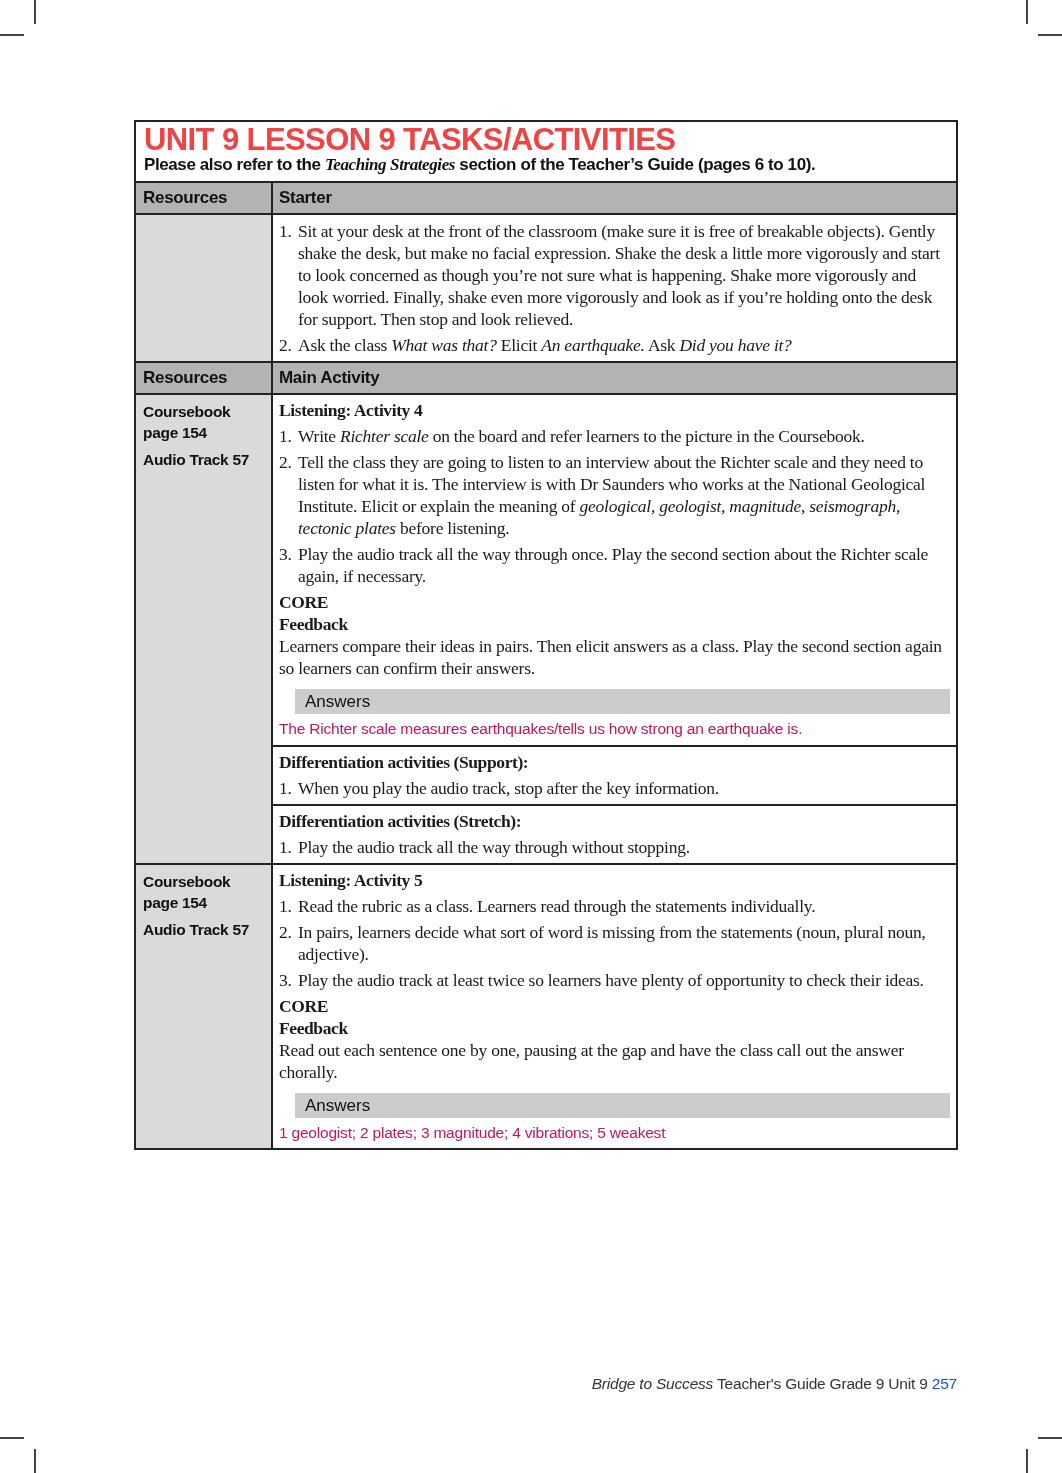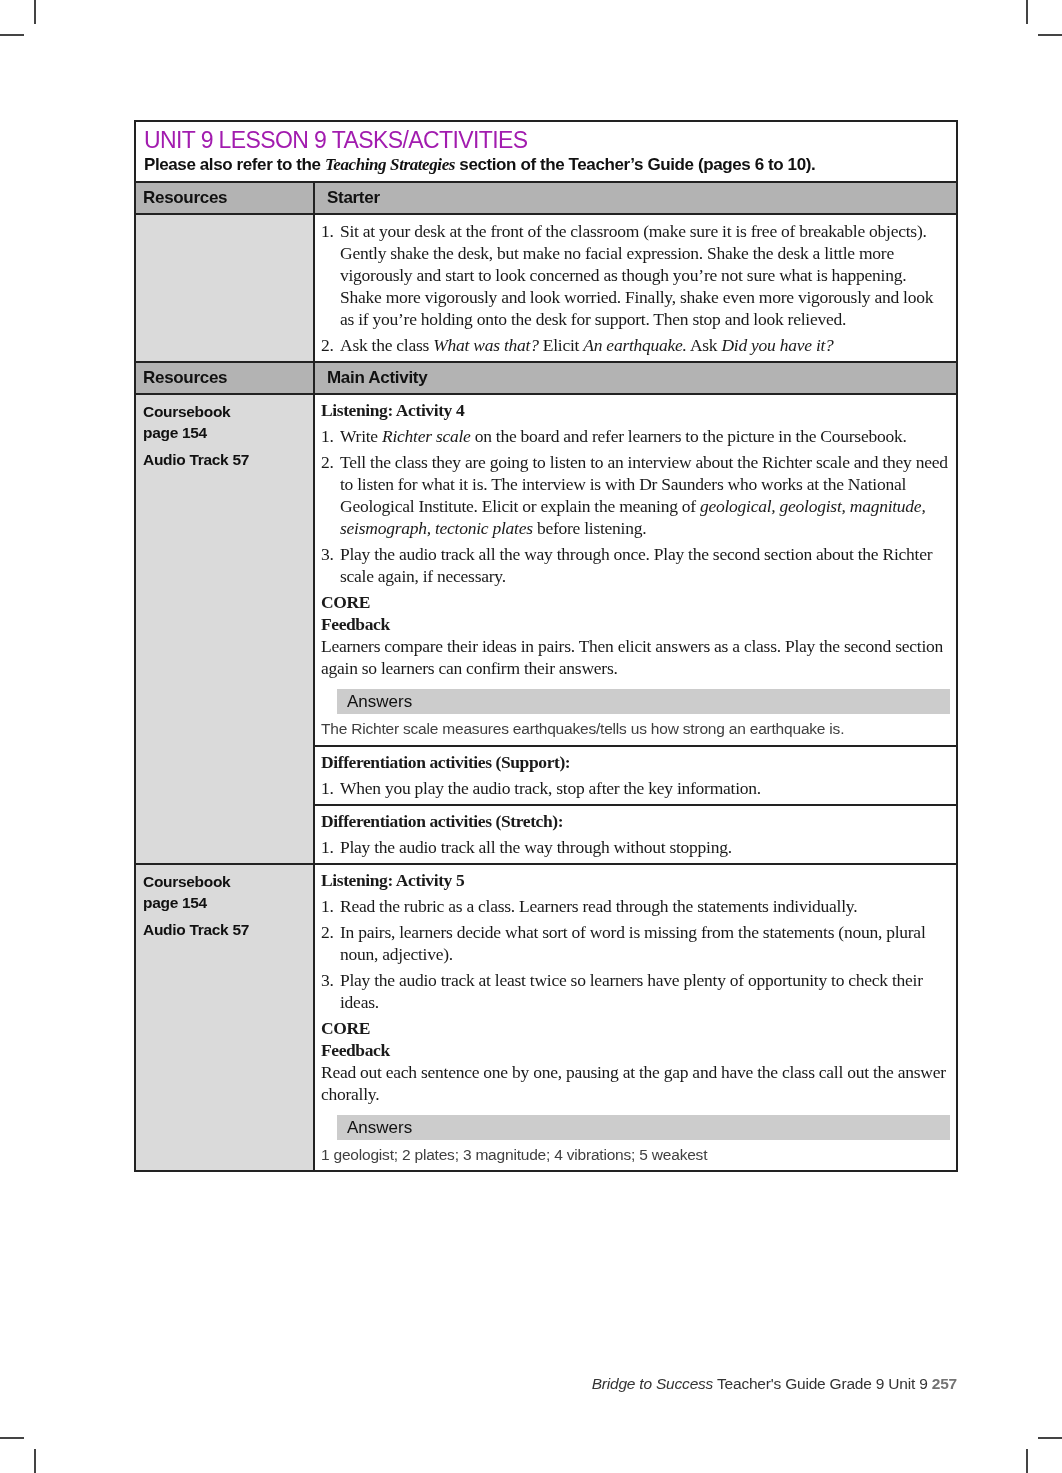--- a/index.html
+++ b/index.html
@@ -10,43 +10,43 @@
     .crop { position: absolute; background: #444; }
     .crop.v { width: 2px; height: 24px; }
     .crop.h { height: 2px; width: 24px; }
 
     .sheet {
       position: absolute; left: 134px; top: 120px; width: 820px;
       border: 2px solid #222; box-sizing: content-box;
     }
     .title-block { padding: 4px 8px 5px 8px; border-bottom: 2px solid #222; }
     .title {
-      font-family: "Liberation Sans", sans-serif; font-weight: normal; font-size: 23px;
-      letter-spacing: -0.6px; line-height: 28px; color: #a21caf;
+      font-family: "Liberation Sans", sans-serif; font-weight: bold; font-size: 31px;
+      letter-spacing: -0.6px; line-height: 28px; color: #ef4444;
     }
     .subtitle {
       font-family: "Liberation Sans", sans-serif; font-weight: bold; font-size: 17px;
       letter-spacing: -0.4px; line-height: 22px; color: #111;
     }
     .subtitle i { font-style: italic; font-family: Liberation Serif, serif; }
 
     .row { display: flex; border-bottom: 2px solid #222; }
     .row:last-child { border-bottom: none; }
     .col-res {
-      width: 179px; flex: none; background: #dadada; border-right: 2px solid #222;
+      width: 137px; flex: none; background: #dadada; border-right: 2px solid #222;
       padding: 6px 7px; box-sizing: border-box;
       font-family: "Liberation Sans", sans-serif; font-weight: bold; font-size: 15.5px;
       letter-spacing: -0.3px; color: #111;
     }
     .col-main { flex: 1; padding: 4px 6px 4px 6px; box-sizing: border-box; }
     .row.head { background: #b3b3b3; }
     .row.head .col-res { background: #b3b3b3; padding: 4px 7px; line-height: 22px; font-size: 17px; }
     .row.head .col-main {
       font-family: "Liberation Sans", sans-serif; font-weight: bold; font-size: 17px;
-      letter-spacing: -0.3px; line-height: 22px; padding: 4px 12px; color: #111;
+      letter-spacing: -0.3px; line-height: 22px; padding: 4px 6px; color: #111;
     }
     .res-line { line-height: 21px; }
     .res-gap { margin-top: 6px; }
 
     .sub { border-bottom: 2px solid #222; padding: 4px 6px 5px 6px; }
     .sub:last-child { border-bottom: none; }
     .col-main.split { padding: 0; }
 
     .p { font-size: 17.5px; line-height: 22px; letter-spacing: -0.25px; }
     .h-bold { font-weight: bold; font-size: 17.5px; line-height: 22px; letter-spacing: -0.4px; }
@@ -55,29 +55,29 @@
     .li .txt { flex: 1; }
     .li .txt i { font-style: italic; }
 
     .answers-bar {
       background: #cccccc; margin: 10px 0 4px 16px;
       font-family: "Liberation Sans", sans-serif; font-size: 17px; color: #111;
       padding: 1px 10px; line-height: 23px;
     }
     .answers-text {
       font-family: "Liberation Sans", sans-serif; font-size: 15.5px; letter-spacing: -0.2px;
-      line-height: 22px; color: #404040;
+      line-height: 22px; color: #be185d;
     }
 
     .footer {
       position: absolute; right: 105px; top: 1375px;
       font-family: "Liberation Sans", sans-serif; font-size: 15.5px; color: #333; letter-spacing: -0.2px;
     }
     .footer i { font-style: italic; }
-    .footer b { font-weight: bold; color: #737373; }
+    .footer b { font-weight: normal; color: #1d4ed8; }
   </style>
 </head>
 <body>
 
 <div class="crop v" style="left:34px;top:0;"></div>
 <div class="crop h" style="left:0;top:34px;"></div>
 <div class="crop v" style="left:1026px;top:0;"></div>
 <div class="crop h" style="left:1038px;top:34px;"></div>
 <div class="crop h" style="left:0;top:1437px;"></div>
 <div class="crop v" style="left:34px;top:1449px;"></div>

